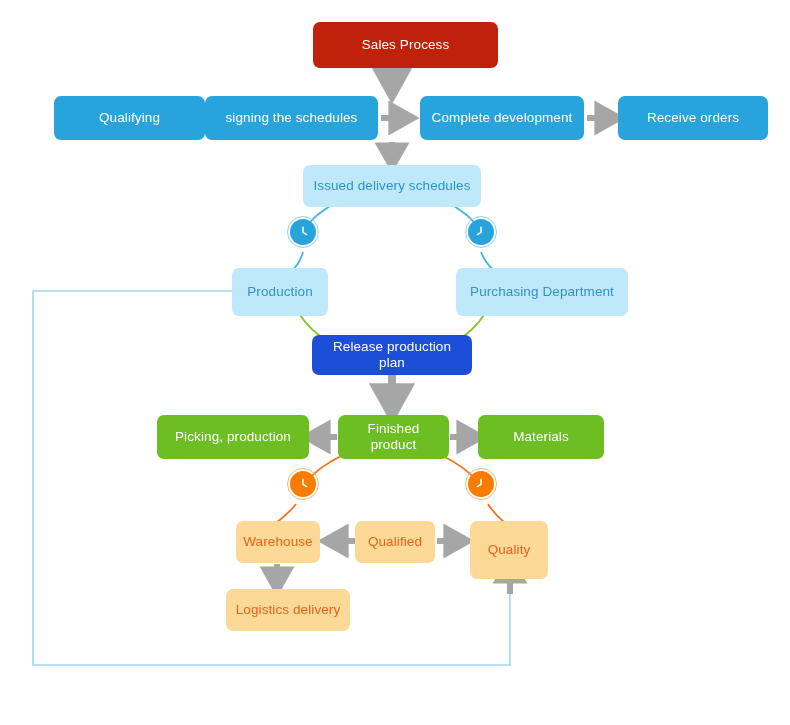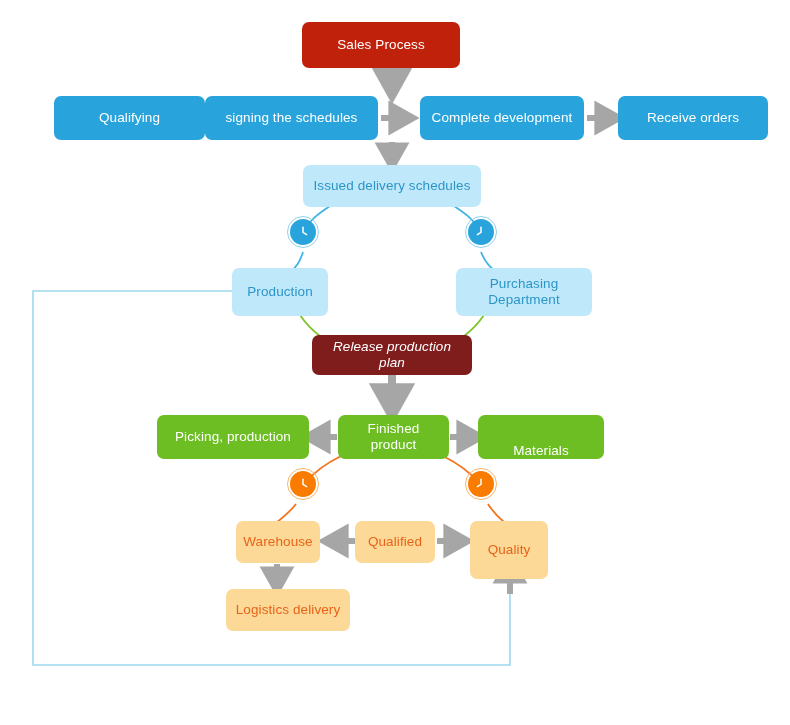--- a/index.html
+++ b/index.html
@@ -35,21 +35,21 @@
     border-radius: 7px;
     font-size: 13.5px;
     line-height: 1.2;
     padding: 0 8px;
     letter-spacing: 0.1px;
     z-index: 3;
   }
   .n-red   { background: #c0210b; color: #ffffff; }
   .n-blue  { background: #29a3dc; color: #ffffff; }
   .n-ltblue{ background: #bfe9fa; color: #2c95c8; }
-  .n-orange{ background: #7f1d1d; color: #ffffff; font-style: italic; }
+  .n-orange{ background: #1d4ed8; color: #ffffff; }
   .n-green { background: #6cbe23; color: #ffffff; }
   .n-ltorange { background: #fcd997; color: #e8631a; }
 
   .badge {
     position: absolute;
     width: 26px;
     height: 26px;
     border-radius: 50%;
     box-sizing: border-box;
     display: flex;
@@ -156,21 +156,21 @@
     <g>
       <line x1="277" y1="564" x2="277" y2="582" stroke="#a6a6a6" stroke-width="6" marker-end="url(#grayArrow)"></line>
     </g>
 
     <g>
       <path d="M232,291 L33,291 L33,665 L510,665 L510,588" fill="none" stroke="#9fd8ef" stroke-width="1.6"></path>
       <line x1="510" y1="594" x2="510" y2="568" stroke="#a6a6a6" stroke-width="6" marker-end="url(#grayArrow)"></line>
     </g>
   </svg>
 
-  <div class="node n-red" style="left:302px; top:22px; width:158px; height:46px;">
+  <div class="node n-red" style="left:313px; top:22px; width:185px; height:46px;">
     <span>Sales Process</span>
   </div>
 
   <div class="node n-blue" style="left:18px; top:96px; width:151px; height:44px;margin-left:36px;">
     <span>Qualifying</span>
   </div>
 
   <div class="node n-blue" style="left:205px; top:96px; width:173px; height:44px;">
     <span>signing the schedules</span>
   </div>
@@ -184,37 +184,37 @@
   </div>
 
   <div class="node n-ltblue" style="left:303px; top:165px; width:178px; height:42px;">
     <span>Issued delivery schedules</span>
   </div>
 
   <div class="node n-ltblue" style="left:232px; top:268px; width:96px; height:48px;">
     <span>Production</span>
   </div>
 
-  <div class="node n-ltblue" style="left:456px; top:268px; width:136px; height:48px;align-items:center;">
+  <div class="node n-ltblue" style="left:456px; top:268px; width:172px; height:48px;align-items:center;">
     <span>Purchasing Department</span>
   </div>
 
   <div class="node n-orange" style="left:312px; top:335px; width:160px; height:40px;">
     <span>Release production plan</span>
   </div>
 
   <div class="node n-green" style="left:157px; top:415px; width:152px; height:44px;">
     <span>Picking, production</span>
   </div>
 
   <div class="node n-green" style="left:338px; top:415px; width:111px; height:44px;">
     <span>Finished product</span>
   </div>
 
-  <div class="node n-green" style="left:478px; top:415px; width:126px; height:44px;align-items:flex-end;">
+  <div class="node n-green" style="left:478px; top:415px; width:126px; height:44px;">
     <span>Materials</span>
   </div>
 
   <div class="node n-ltorange" style="left:236px; top:521px; width:84px; height:42px;">
     <span>Warehouse</span>
   </div>
 
   <div class="node n-ltorange" style="left:355px; top:521px; width:80px; height:42px;">
     <span>Qualified</span>
   </div>

